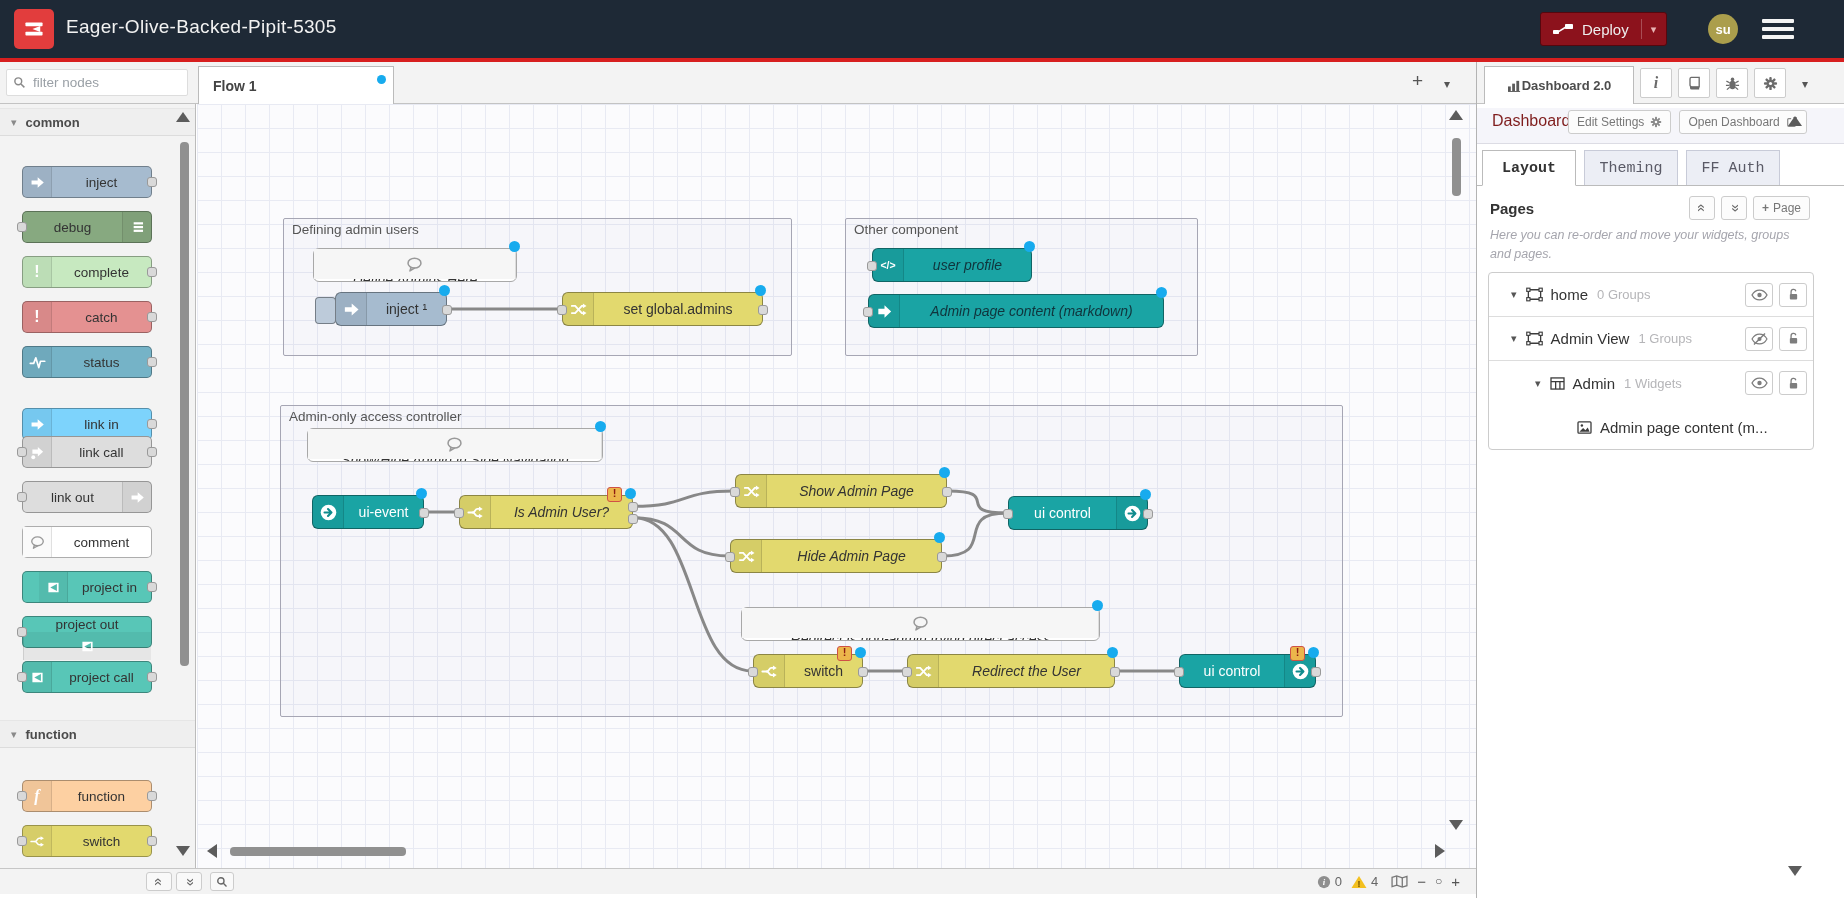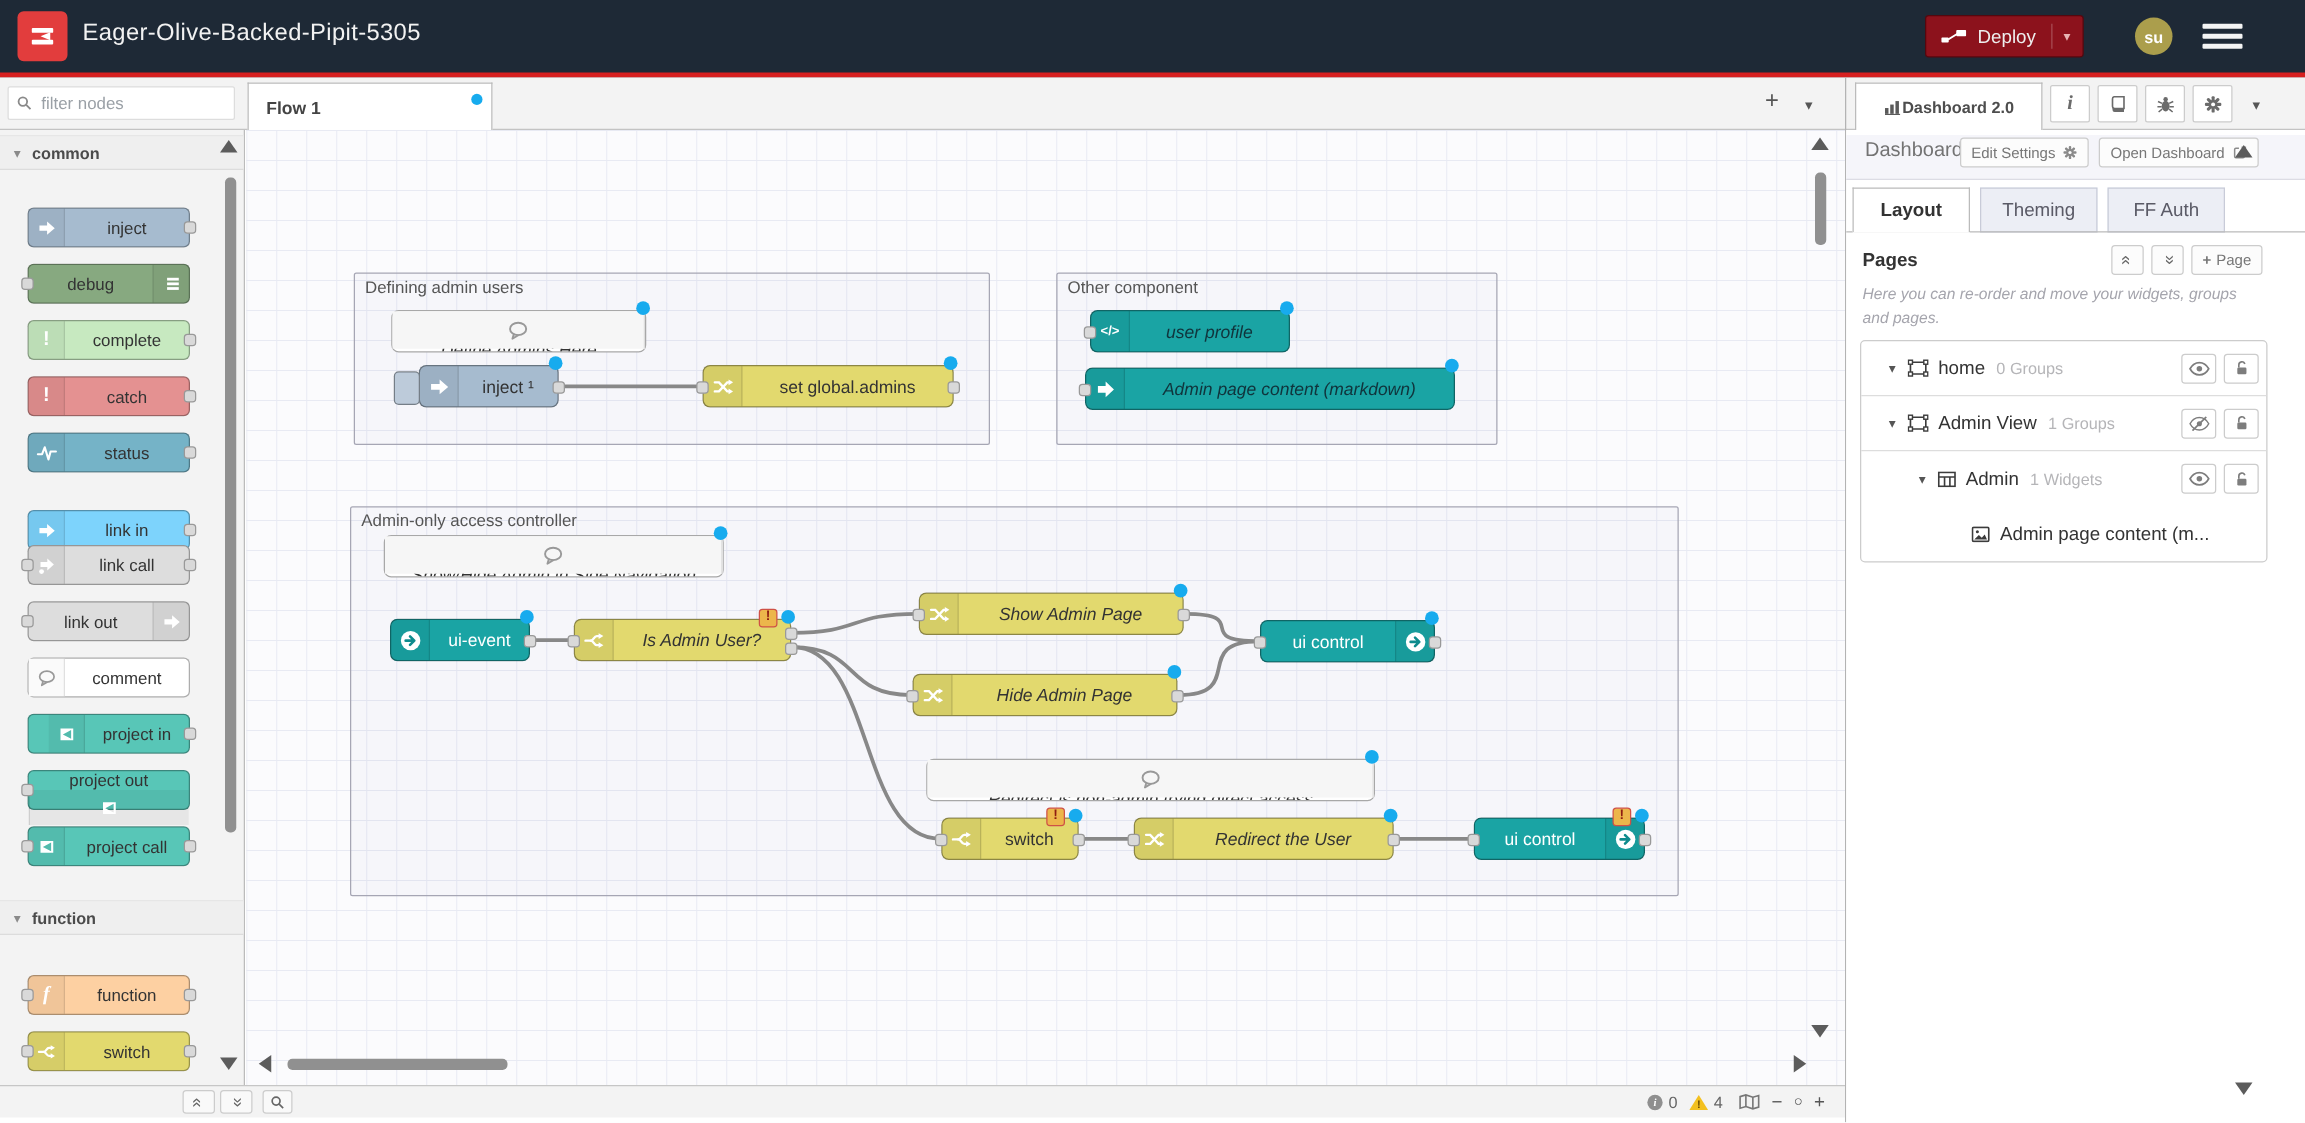--- a/index.html
+++ b/index.html
@@ -62,24 +62,24 @@
   .sb-thumb{position:absolute;background:#909090;border-radius:4px;cursor:pointer;}
   .arr{position:absolute;width:0;height:0;cursor:pointer;}
   .arr.up{border-left:7px solid transparent;border-right:7px solid transparent;border-bottom:10px solid #5c5c5c;}
   .arr.down{border-left:7px solid transparent;border-right:7px solid transparent;border-top:10px solid #5c5c5c;}
   .arr.left{border-top:7px solid transparent;border-bottom:7px solid transparent;border-right:10px solid #5c5c5c;}
   .arr.right{border-top:7px solid transparent;border-bottom:7px solid transparent;border-left:10px solid #5c5c5c;}
   
   #divider{position:absolute;left:1476px;top:62px;width:1px;height:836px;background:#b3b3b3;}
   #sidebar{position:absolute;left:1477px;top:104px;width:367px;height:794px;background:#fff;}
   #sb-head{position:absolute;left:0;top:4px;width:367px;height:36px;background:#f5f5fa;border-bottom:1px solid #dcdce4;box-sizing:border-box;}
-  #sb-title{position:absolute;left:15px;top:8px;font-size:16px;color:#737373;}
+  #sb-title{position:absolute;left:15px;top:8px;font-size:16px;color:#7f1d1d;}
   .sb-btn{height:24px;border:1px solid #ccc;border-radius:3px;background:#fcfcfc;color:#777;font-size:12px;display:flex;align-items:center;gap:6px;padding:0 8px;box-sizing:border-box;cursor:pointer;white-space:nowrap;}
   #sb-head-btns{position:absolute;left:91px;top:6px;display:flex;gap:8px;}
-  #sb-tabs{position:absolute;left:5px;top:46px;display:flex;gap:8px;}
+  #sb-tabs{position:absolute;left:5px;top:46px;display:flex;gap:8px;font-family:Liberation Mono, monospace;}
   .panel-tab{width:94px;height:36px;display:flex;align-items:center;justify-content:center;font-size:15px;box-sizing:border-box;cursor:pointer;}
   .panel-tab.active{background:#fff;border:1px solid #bbb;border-bottom:1px solid #fff;color:#333;font-weight:bold;position:relative;z-index:2;}
   .panel-tab.inactive{background:#eceef5;border:1px solid #c8cbd8;color:#5a5a66;}
   #sb-tabline{position:absolute;left:0;top:81px;width:367px;height:1px;background:#bbb;z-index:1;}
   #pages-hd{position:absolute;left:13px;top:96px;font-size:15px;font-weight:bold;color:#333;}
   #pages-btns{position:absolute;right:34px;top:92px;display:flex;gap:6px;}
   .sq-btn{width:26px;height:24px;border:1px solid #ccc;border-radius:3px;background:#fcfcfc;color:#777;display:flex;align-items:center;justify-content:center;box-sizing:border-box;cursor:pointer;font-size:13px;}
   .rot90{display:inline-block;transform:rotate(90deg);font-size:14px;color:#666;}
   .rot270{display:inline-block;transform:rotate(-90deg);font-size:14px;color:#666;}
   #sb-help{position:absolute;left:13px;top:122px;width:322px;font-size:12.5px;font-style:italic;color:#a5a5ad;line-height:1.55;}
@@ -418,21 +418,21 @@
         <div class="fnode" style="left: 671px; top: 190px; width: 296px; background: rgb(26, 164, 164);">
           <div class="fnode-icon">
             <svg viewBox="0 0 20 20">
               <path d="M3.5 7.2 H10 V3.4 L17 10 L10 16.6 V12.8 H3.5 Z" fill="#fff"></path>
             </svg>
           </div>
           <div class="fnode-label ital" style="color: rgb(16, 52, 60);">Admin page content (markdown)</div>
           <div class="port in"></div>
           <div class="dot"></div>
         </div>
-        <div class="fnode comment" style="left: 110px; top: 324px; width: 272px;">
+        <div class="fnode comment" style="left: 110px; top: 324px; width: 296px;">
           <div class="fnode-icon">
             <svg viewBox="0 0 20 20">
               <ellipse cx="10" cy="8.6" rx="6.8" ry="5.2" fill="none" stroke="#999" stroke-width="1.6"></ellipse>
               <path d="M6.5 12.6 L5.2 16.8 L10.5 13.6" fill="none" stroke="#999" stroke-width="1.6" stroke-linejoin="round"></path>
             </svg>
           </div>
           <div class="fnode-label ital">Show/Hide Admin in Side Navigation</div>
           <div class="dot"></div>
         </div>
         <div class="fnode" style="left: 115px; top: 391px; width: 112px; background: rgb(26, 164, 164);">

